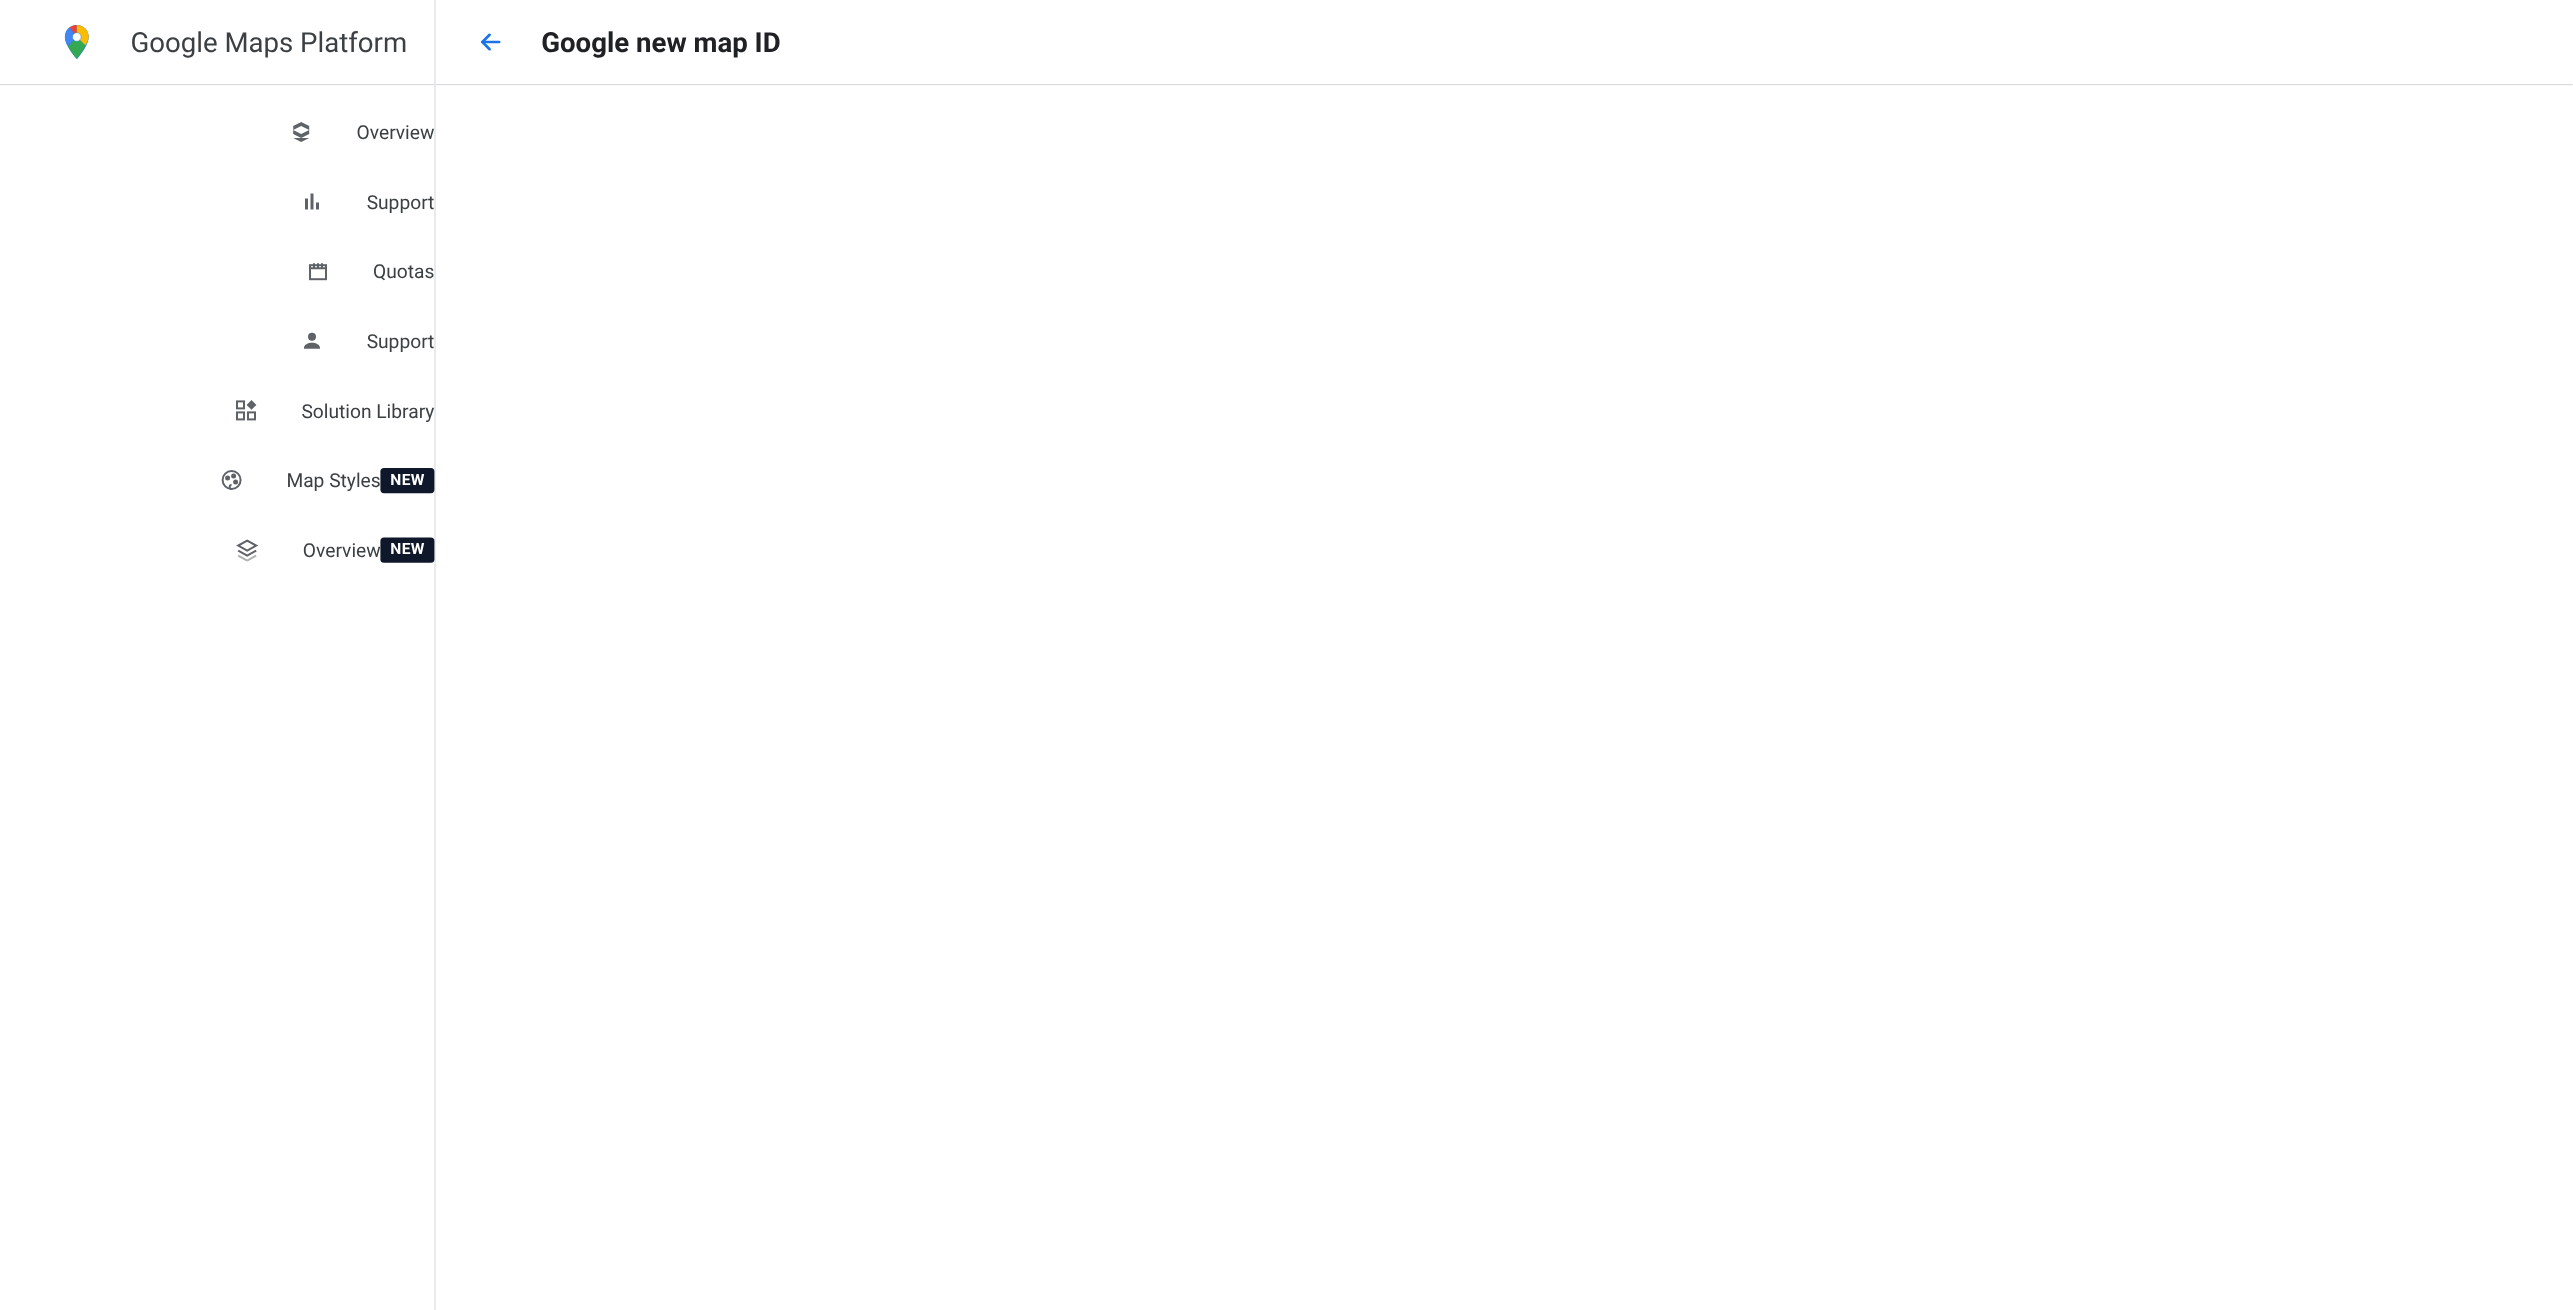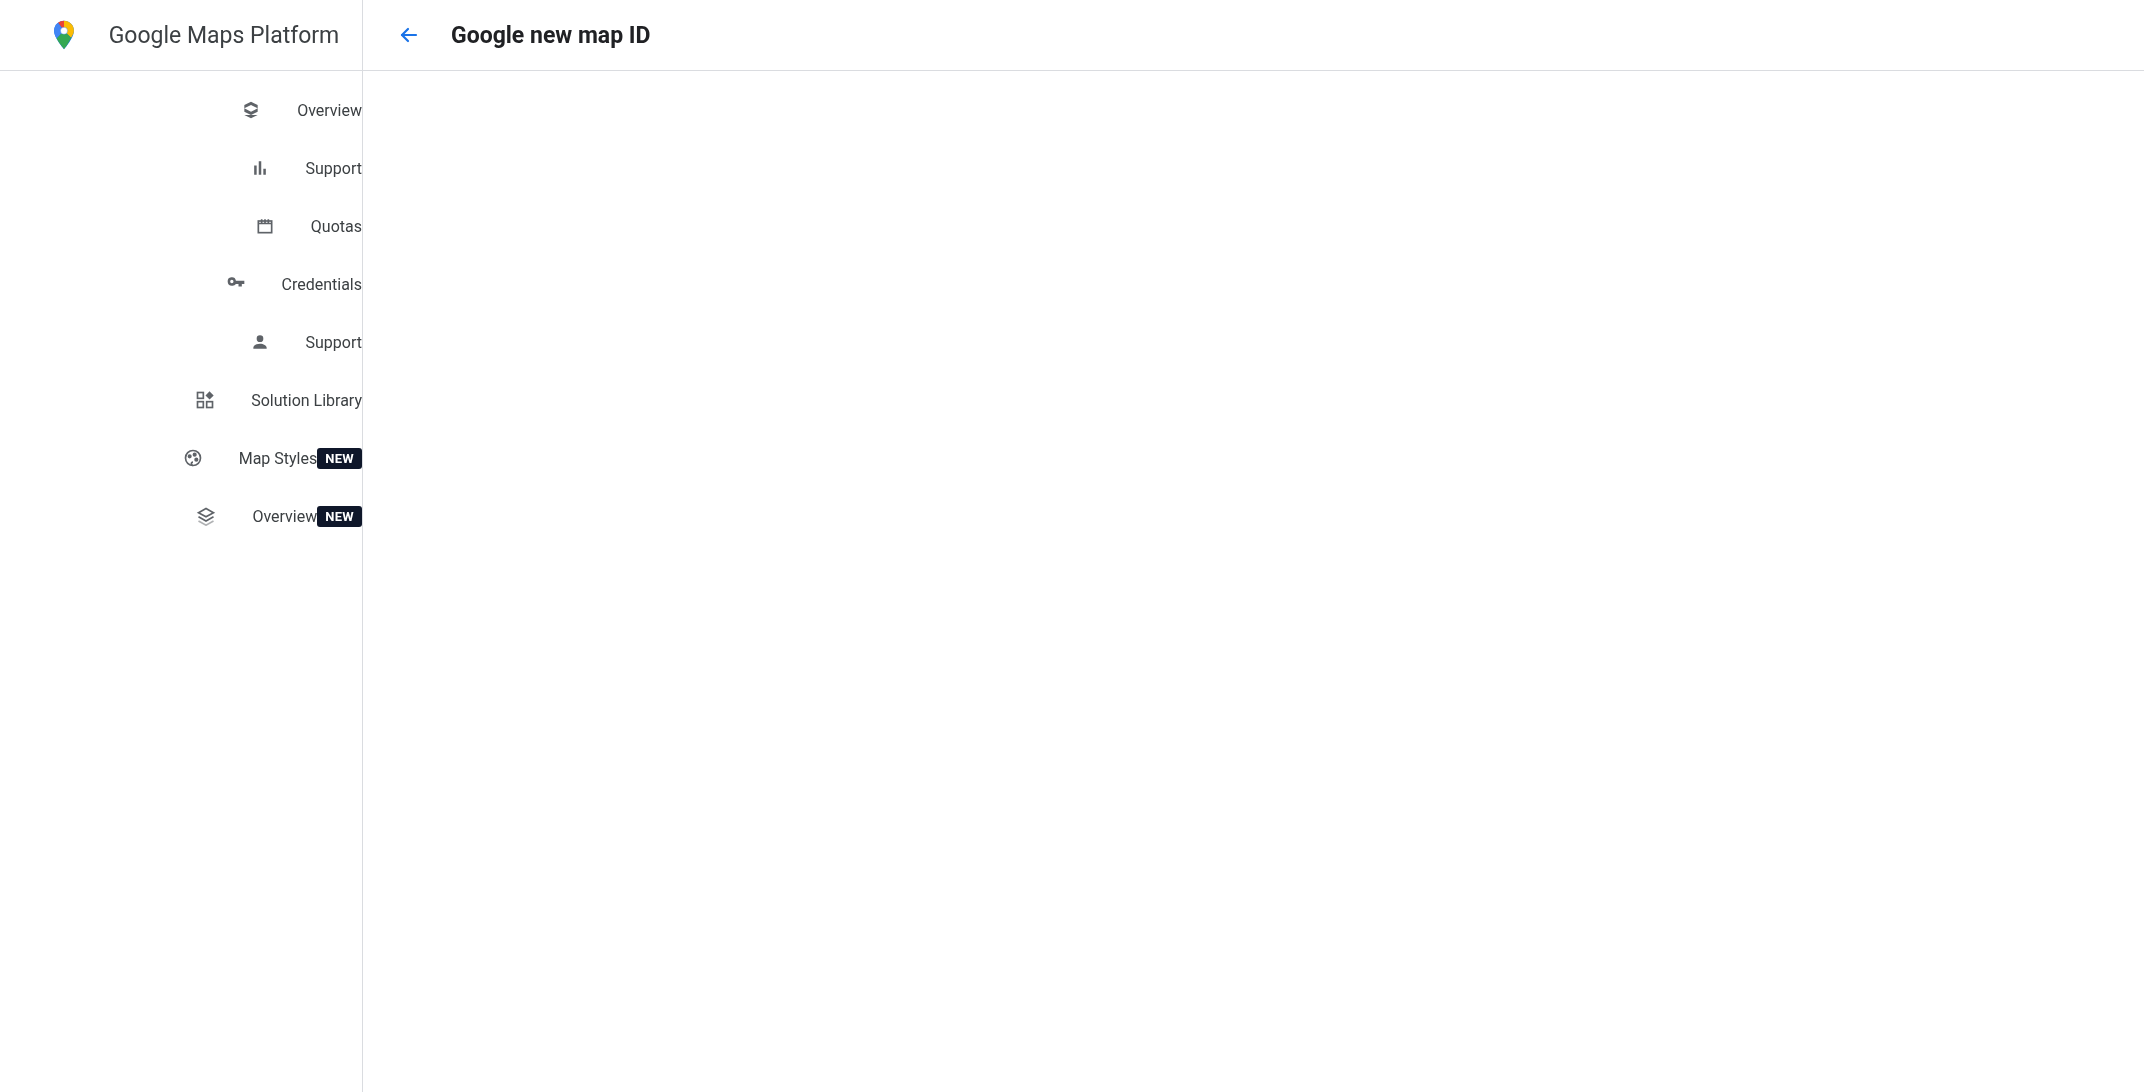--- a/index.html
+++ b/index.html
@@ -183,28 +183,20 @@
           <svg width="20" height="20" viewBox="0 0 24 24" fill="none" stroke="currentColor" stroke-width="2">
               <rect x="4" y="6" width="16" height="14"></rect>
               <path d="M4 9h16M8 4v4M12 4v4M16 4v4"></path>
             </svg>
         </span>
         <span class="nav-label">Quotas</span>
       </div>
       <div class="nav-item">
         <span class="nav-icon">
           <svg width="20" height="20" viewBox="0 0 24 24" fill="currentColor">
-              <path d="M7 14a5 5 0 1 1 4.9-6H22v4h-3v3h-4v-3h-3.1A5 5 0 0 1 7 14zm0-3a2 2 0 1 0 0-4 2 2 0 0 0 0 4z"></path>
-            </svg>
-        </span>
-        <span class="nav-label">Credentials</span>
-      </div>
-      <div class="nav-item">
-        <span class="nav-icon">
-          <svg width="20" height="20" viewBox="0 0 24 24" fill="currentColor">
               <path d="M12 12a4 4 0 1 0-4-4 4 4 0 0 0 4 4zm0 2c-4 0-8 2-8 5v1h16v-1c0-3-4-5-8-5z"></path>
             </svg>
         </span>
         <span class="nav-label">Support</span>
       </div>
       <div class="nav-item">
         <span class="nav-icon">
           <svg width="20" height="20" viewBox="0 0 24 24" fill="none" stroke="currentColor" stroke-width="2">
               <rect x="3" y="3" width="7" height="7"></rect>
               <rect x="14" y="14" width="7" height="7"></rect>

